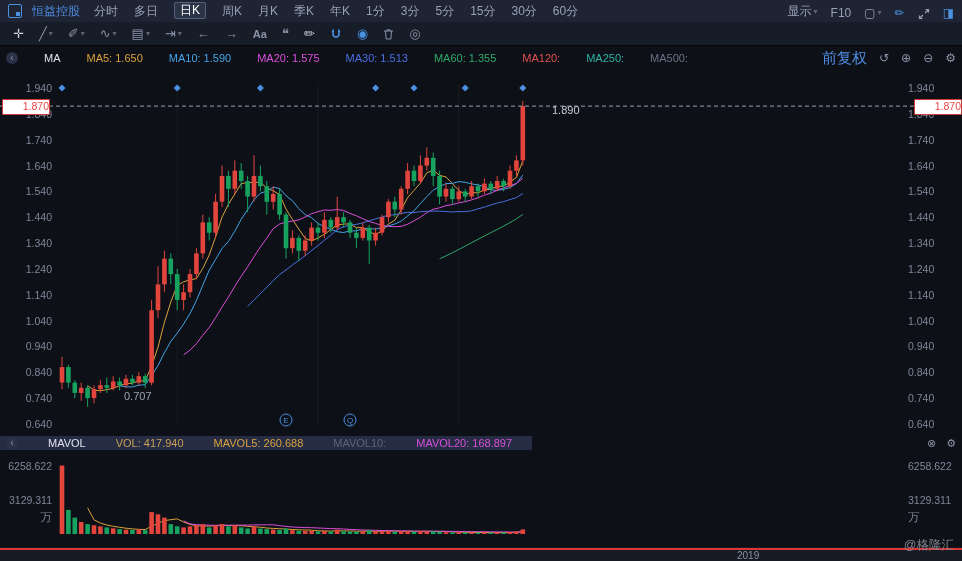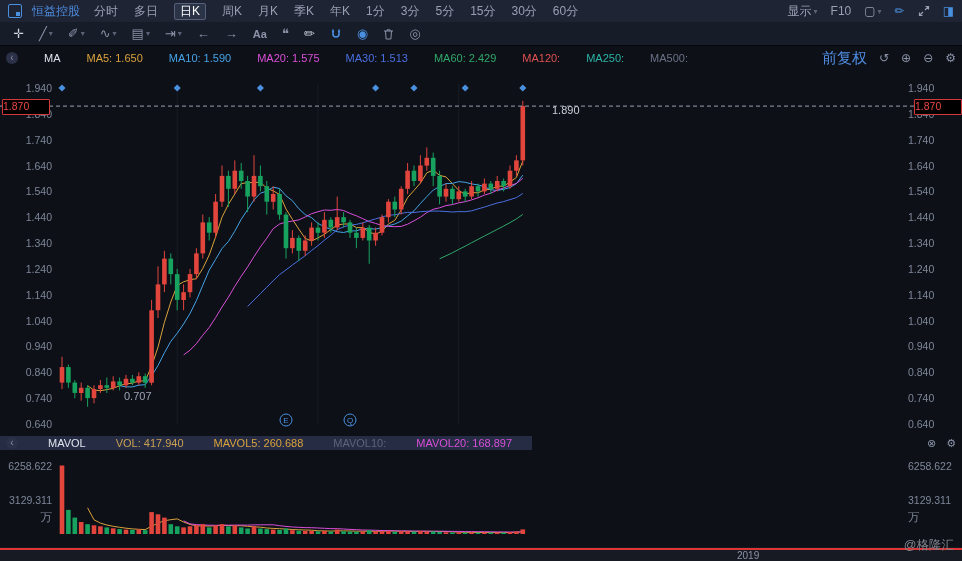--- a/index.html
+++ b/index.html
@@ -5,24 +5,24 @@
   html,body{margin:0;padding:0;background:#000;}
   .app{position:relative;width:962px;height:561px;background:#0d1017;overflow:hidden;
        font-family:"Liberation Sans","DejaVu Sans",sans-serif;color:#c8cdd8;}
 
   
   .topbar{position:absolute;top:0;left:0;right:0;height:22px;background:#1e2433;
           display:flex;align-items:center;gap:10px;padding:10px 8px;font-size:12px;box-sizing:border-box;}
   .logo{width:12px;height:12px;border:1.5px solid #4a90e0;border-radius:2px;position:relative;flex:0 0 auto;}
   .logo::after{content:"";position:absolute;right:1px;bottom:1px;width:4px;height:4px;background:#4a90e0;}
   .symbol{color:#4f8be0;white-space:nowrap;cursor:pointer;}
-  .tabs{display:flex;gap:16px;margin-left:4px;align-items:flex-end;}
+  .tabs{display:flex;gap:16px;margin-left:4px;align-items:flex-start;}
   .tab{color:#98a0b4;cursor:pointer;white-space:nowrap;line-height:18px;}
   .tab.active{color:#ffffff;background:#2b3347;border:1px solid #566079;border-radius:2px;padding:0 5px;line-height:15px;}
-  .topbar-right{margin-left:auto;display:flex;gap:13px;align-items:center;color:#98a0b4;}
+  .topbar-right{margin-left:auto;display:flex;gap:13px;align-items:flex-end;color:#98a0b4;}
   .tb-icon{cursor:pointer;display:inline-flex;align-items:center;gap:2px;}
   .blue{color:#4a90e0 !important;}
   .mini-caret{font-size:8px;color:#5b6275;}
 
   
   .toolbar{position:absolute;top:22px;left:0;right:0;height:24px;background:#171c29;
            border-bottom:1px solid #05070c;display:flex;align-items:center;gap:15px;
            padding:0 13px;font-size:13px;color:#8b93a8;box-sizing:border-box;}
   .tool{display:inline-flex;align-items:center;gap:2px;cursor:pointer;}
   .tool-text{font-size:11px;font-weight:bold;}
@@ -49,21 +49,21 @@
 
   
   .axis-col{position:absolute;top:0;height:477px;pointer-events:none;}
   .axis-col span{position:absolute;font-size:10.5px;color:#7e8799;white-space:nowrap;}
   #price-axis-left,#vol-axis-left{left:0;width:52px;}
   #price-axis-left span,#vol-axis-left span{right:0;text-align:right;}
   #price-axis-right,#vol-axis-right{left:908px;width:54px;}
   #price-axis-right span,#vol-axis-right span{left:0;}
 
   .price-tag{position:absolute;width:46px;height:14px;border:1px solid #d23939;color:#e84545;
-             background:#000000;font-size:10.5px;line-height:13px;text-align:left;border-radius:1px;z-index:4;}
+             background:#ffffff;font-size:10.5px;line-height:13px;text-align:right;border-radius:1px;z-index:4;}
   .price-tag.left{left:2px;}
   .price-tag.right{left:914px;}
 
   #x-axis{position:absolute;top:533px;left:0;right:0;height:14px;}
   #x-axis span{position:absolute;transform:translateX(-50%);font-size:10.5px;color:#7e8799;top:1px;}
 
   .bottom-strip{position:absolute;top:547px;left:0;right:0;height:14px;background:#171a22;padding-left:8px;}
   .redline{position:absolute;top:1px;left:0;right:0;height:2px;background:#e03535;cursor:pointer;}
   .yearlabel{position:absolute;left:737px;top:3px;font-size:10px;color:#8b93a8;}
   .watermark{position:absolute;right:8px;top:537px;font-size:12.5px;color:#82868e;z-index:5;}
@@ -350,21 +350,21 @@
       <text x="124" y="354" fill="#9aa2b2" font-size="11">0.707</text>
     </svg>
 
   <div class="indicator-row">
     <span class="pane-toggle">‹</span>
     <span class="ind-group">MA</span>
     <span style="color: rgb(217, 162, 60);">MA5: 1.650</span>
     <span style="color: rgb(69, 163, 230);">MA10: 1.590</span>
     <span style="color: rgb(217, 79, 217);">MA20: 1.575</span>
     <span style="color: rgb(74, 111, 224);">MA30: 1.513</span>
-    <span style="color: rgb(47, 168, 106);">MA60: 2.429</span>
+    <span style="color: rgb(47, 168, 106);">MA60: 1.355</span>
     <span style="color: rgb(224, 82, 82);">MA120:</span>
     <span style="color: rgb(43, 179, 163);">MA250:</span>
     <span style="color: rgb(107, 114, 135);">MA500:</span>
     <span class="ind-right">
       <span class="adj">前复权</span>
       <span class="hdr-icon">↺</span>
       <span class="hdr-icon">⊕</span>
       <span class="hdr-icon">⊖</span>
       <span class="hdr-icon">⚙</span>
     </span>

